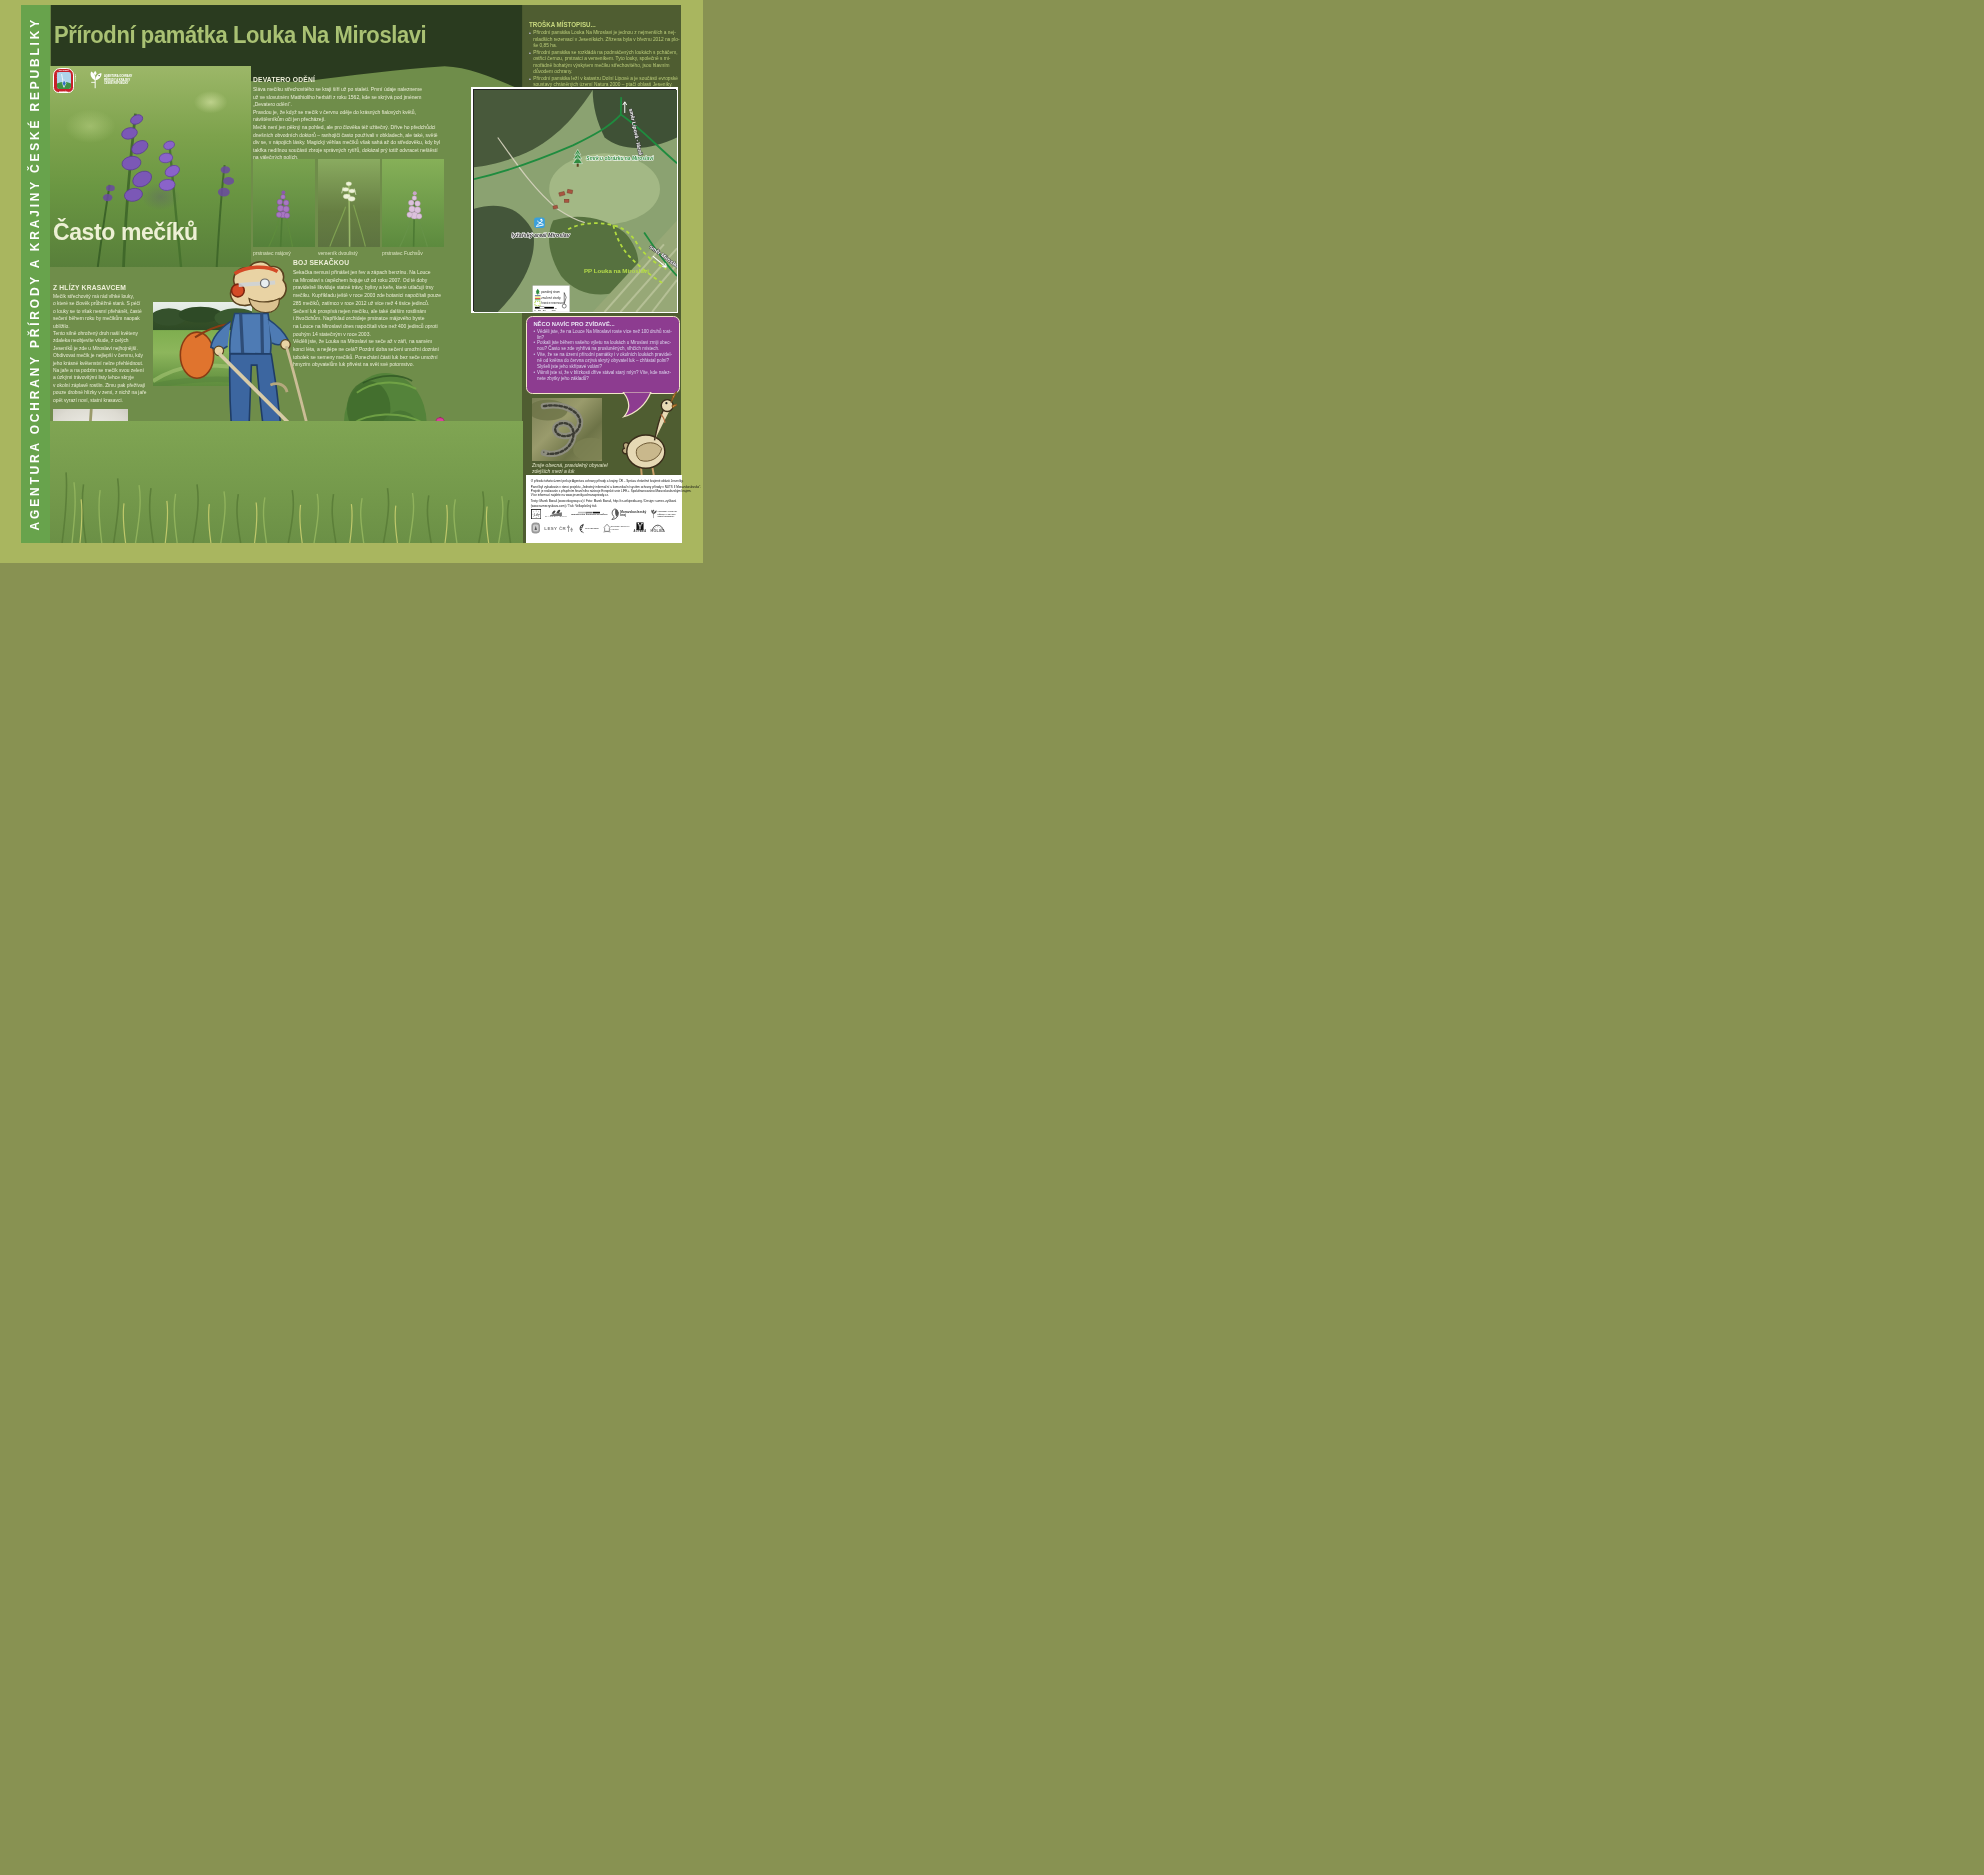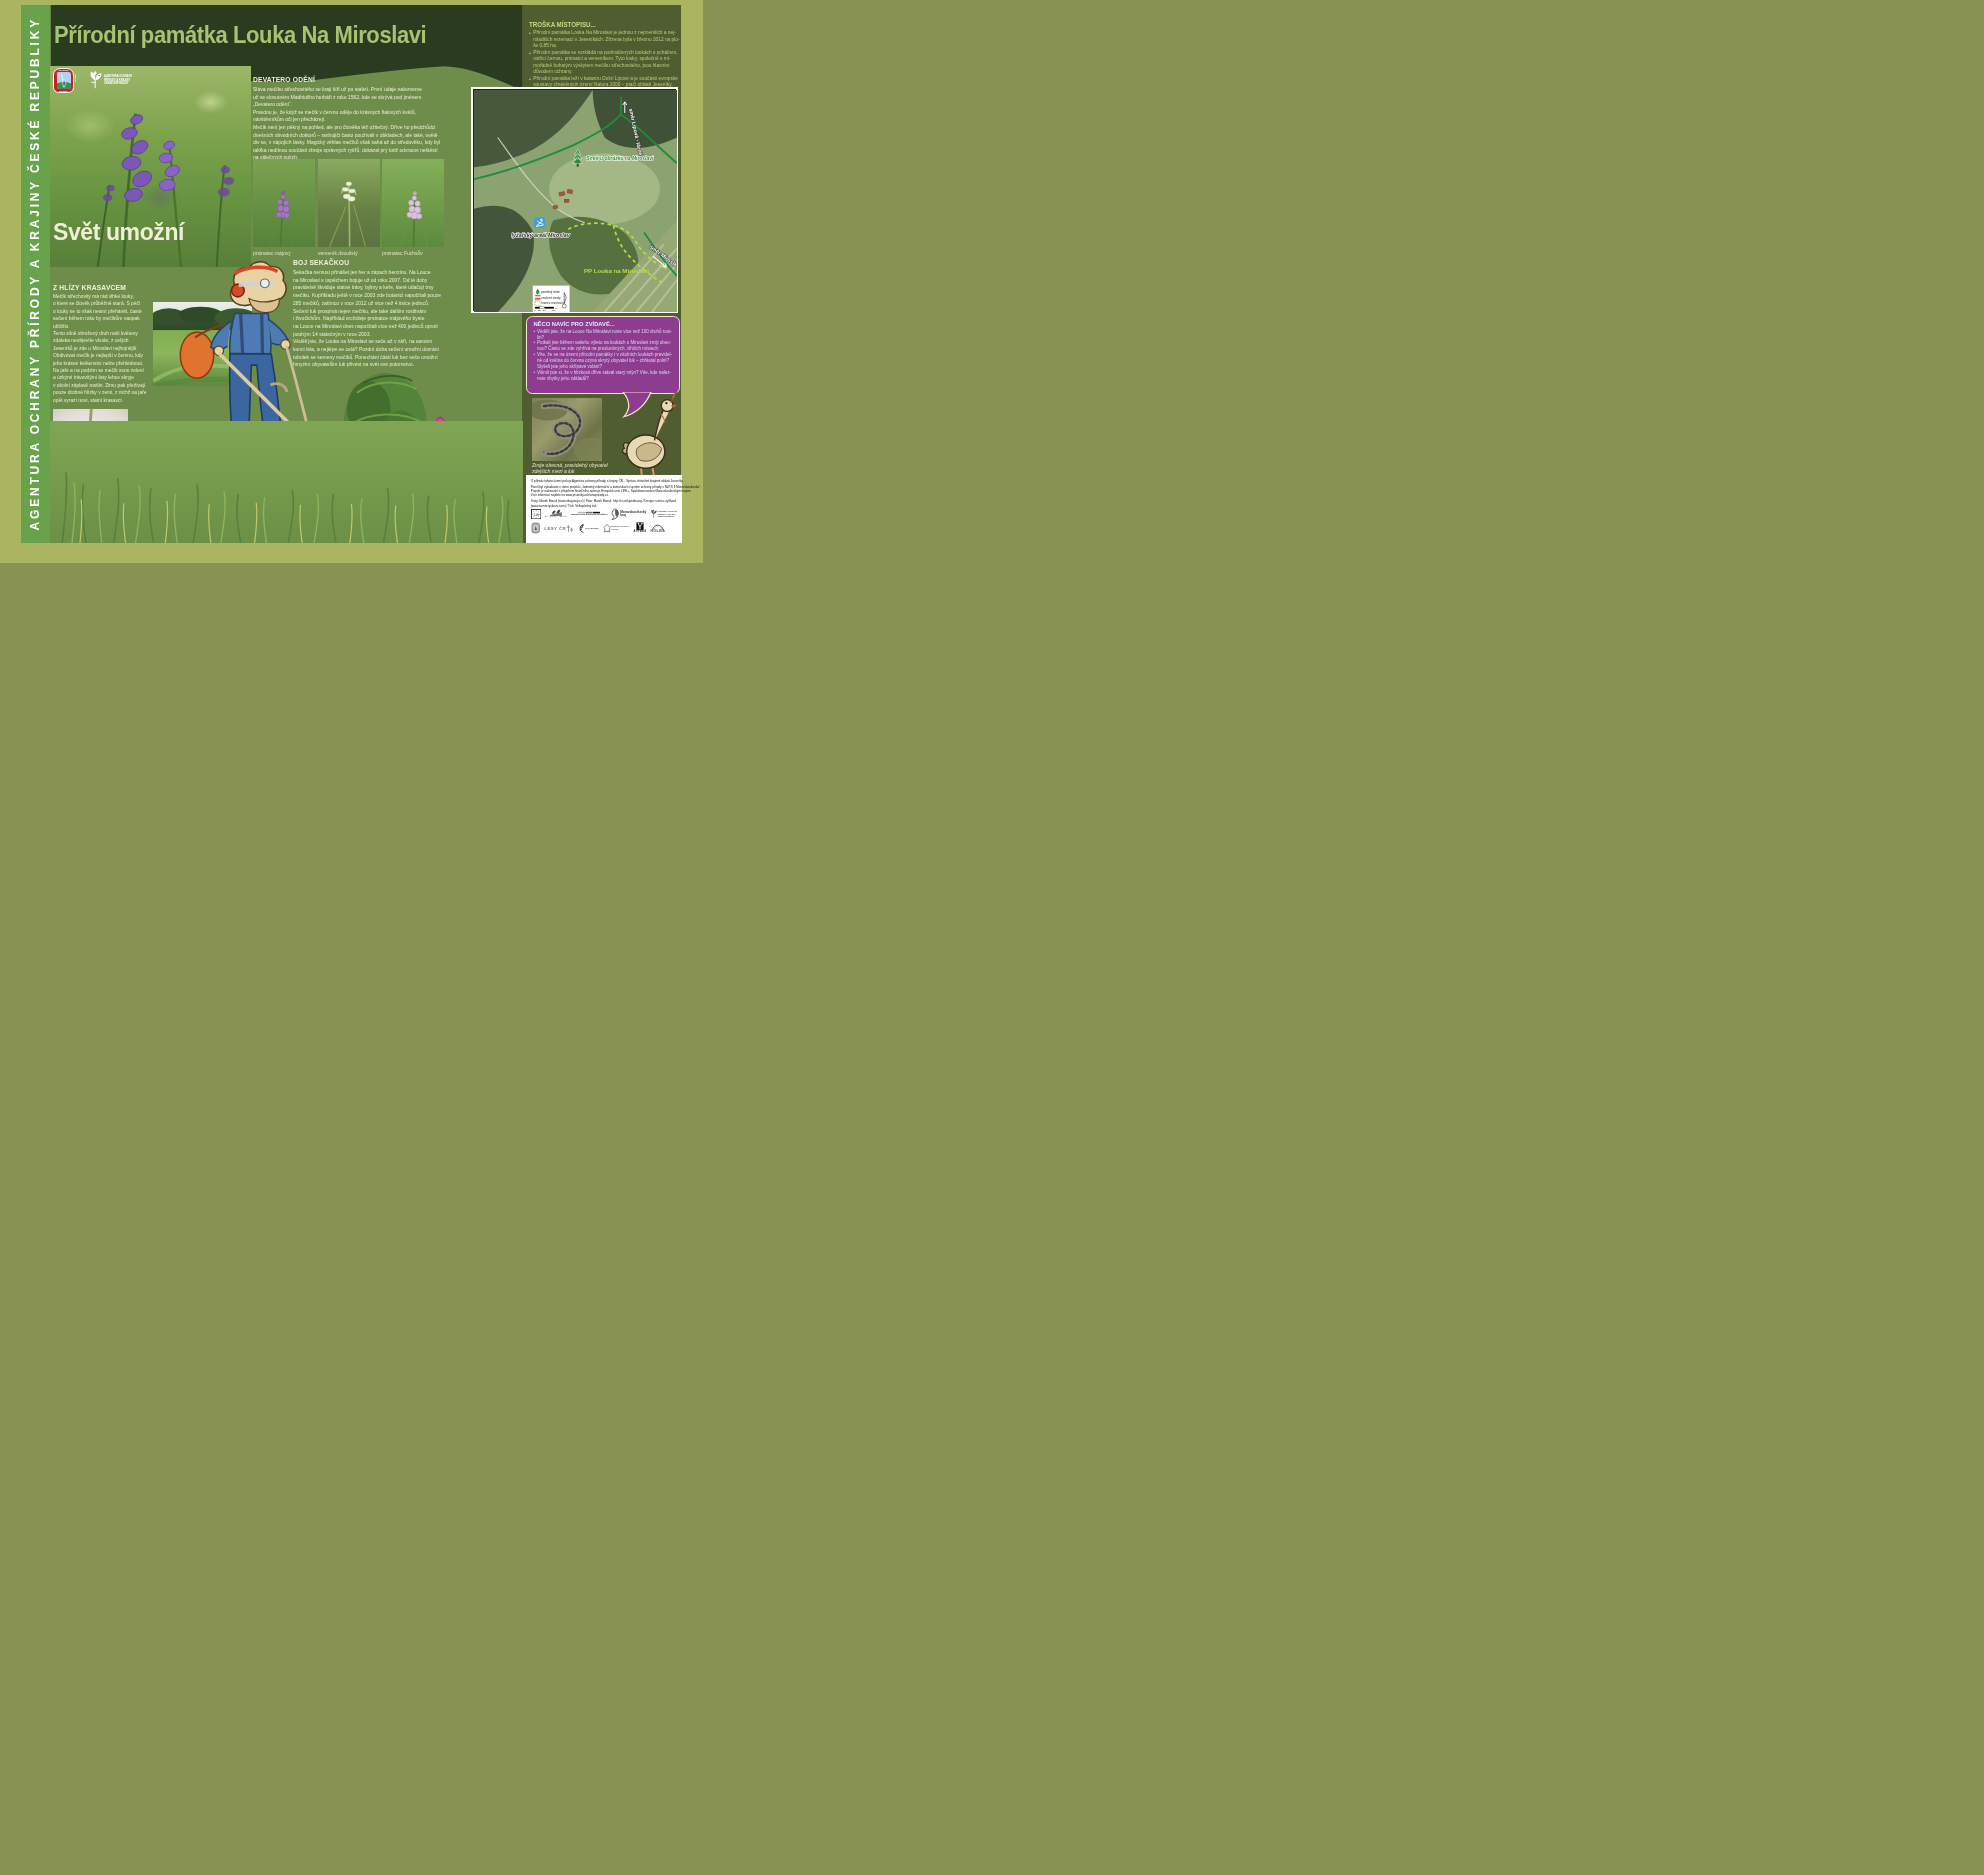--- a/index.html
+++ b/index.html
@@ -141,21 +141,21 @@
       <path d="M18,2 L22,8 L18,14 L14,8 Z" fill="#fff"></path>
       <circle cx="28" cy="14" r="1.6" fill="#2a3b1f"></circle>
       <rect x="16.8" y="24" width="2.4" height="22" fill="#fff"></rect>
       <rect x="8" y="30" width="10" height="2.2" fill="#fff"></rect>
     </svg>
     <div class="pre" style="color:#fff;font-weight:bold;font-size:2.6px;line-height:3.3px;margin-left:1.6px;">AGENTURA OCHRANY
 PŘÍRODY A KRAJINY
 ČESKÉ REPUBLIKY</div>
   </div>
 
-  <div class="abs" style="left:53px;top:219px;font-size:23px;font-weight:bold;color:#edf0d4;letter-spacing:-0.4px;">Svět umožní</div>
+  <div class="abs" style="left:53px;top:219px;font-size:23px;font-weight:bold;color:#edf0d4;letter-spacing:-0.4px;">Často mečíků</div>
 
   <div class="abs sec-h" style="left:253px;top:75px;">DEVATERO ODĚNÍ</div>
   <div class="abs body-txt pre" style="left:253px;top:86px;font-size:5px;line-height:7.6px;">Sláva mečíku střechovitého se kraji šíří už po staletí. První údaje nalezneme
 už ve slovutném Matthioliho herbáři z roku 1562, kde se skrývá pod jménem
 „Devatero odění“.
 Pravdou je, že když se mečík v červnu oděje do krásných fialových květů,
 návštěvníkům oči jen přecházejí.
 Mečík není jen pěkný na pohled, ale pro člověka též užitečný. Dříve ho předchůdci
 dnešních obvodních doktorů – ranhojiči často používali v obkladech, ale také, světě
 div se, v nápojích lásky. Magický věhlas mečíků však sahá až do středověku, kdy byl

